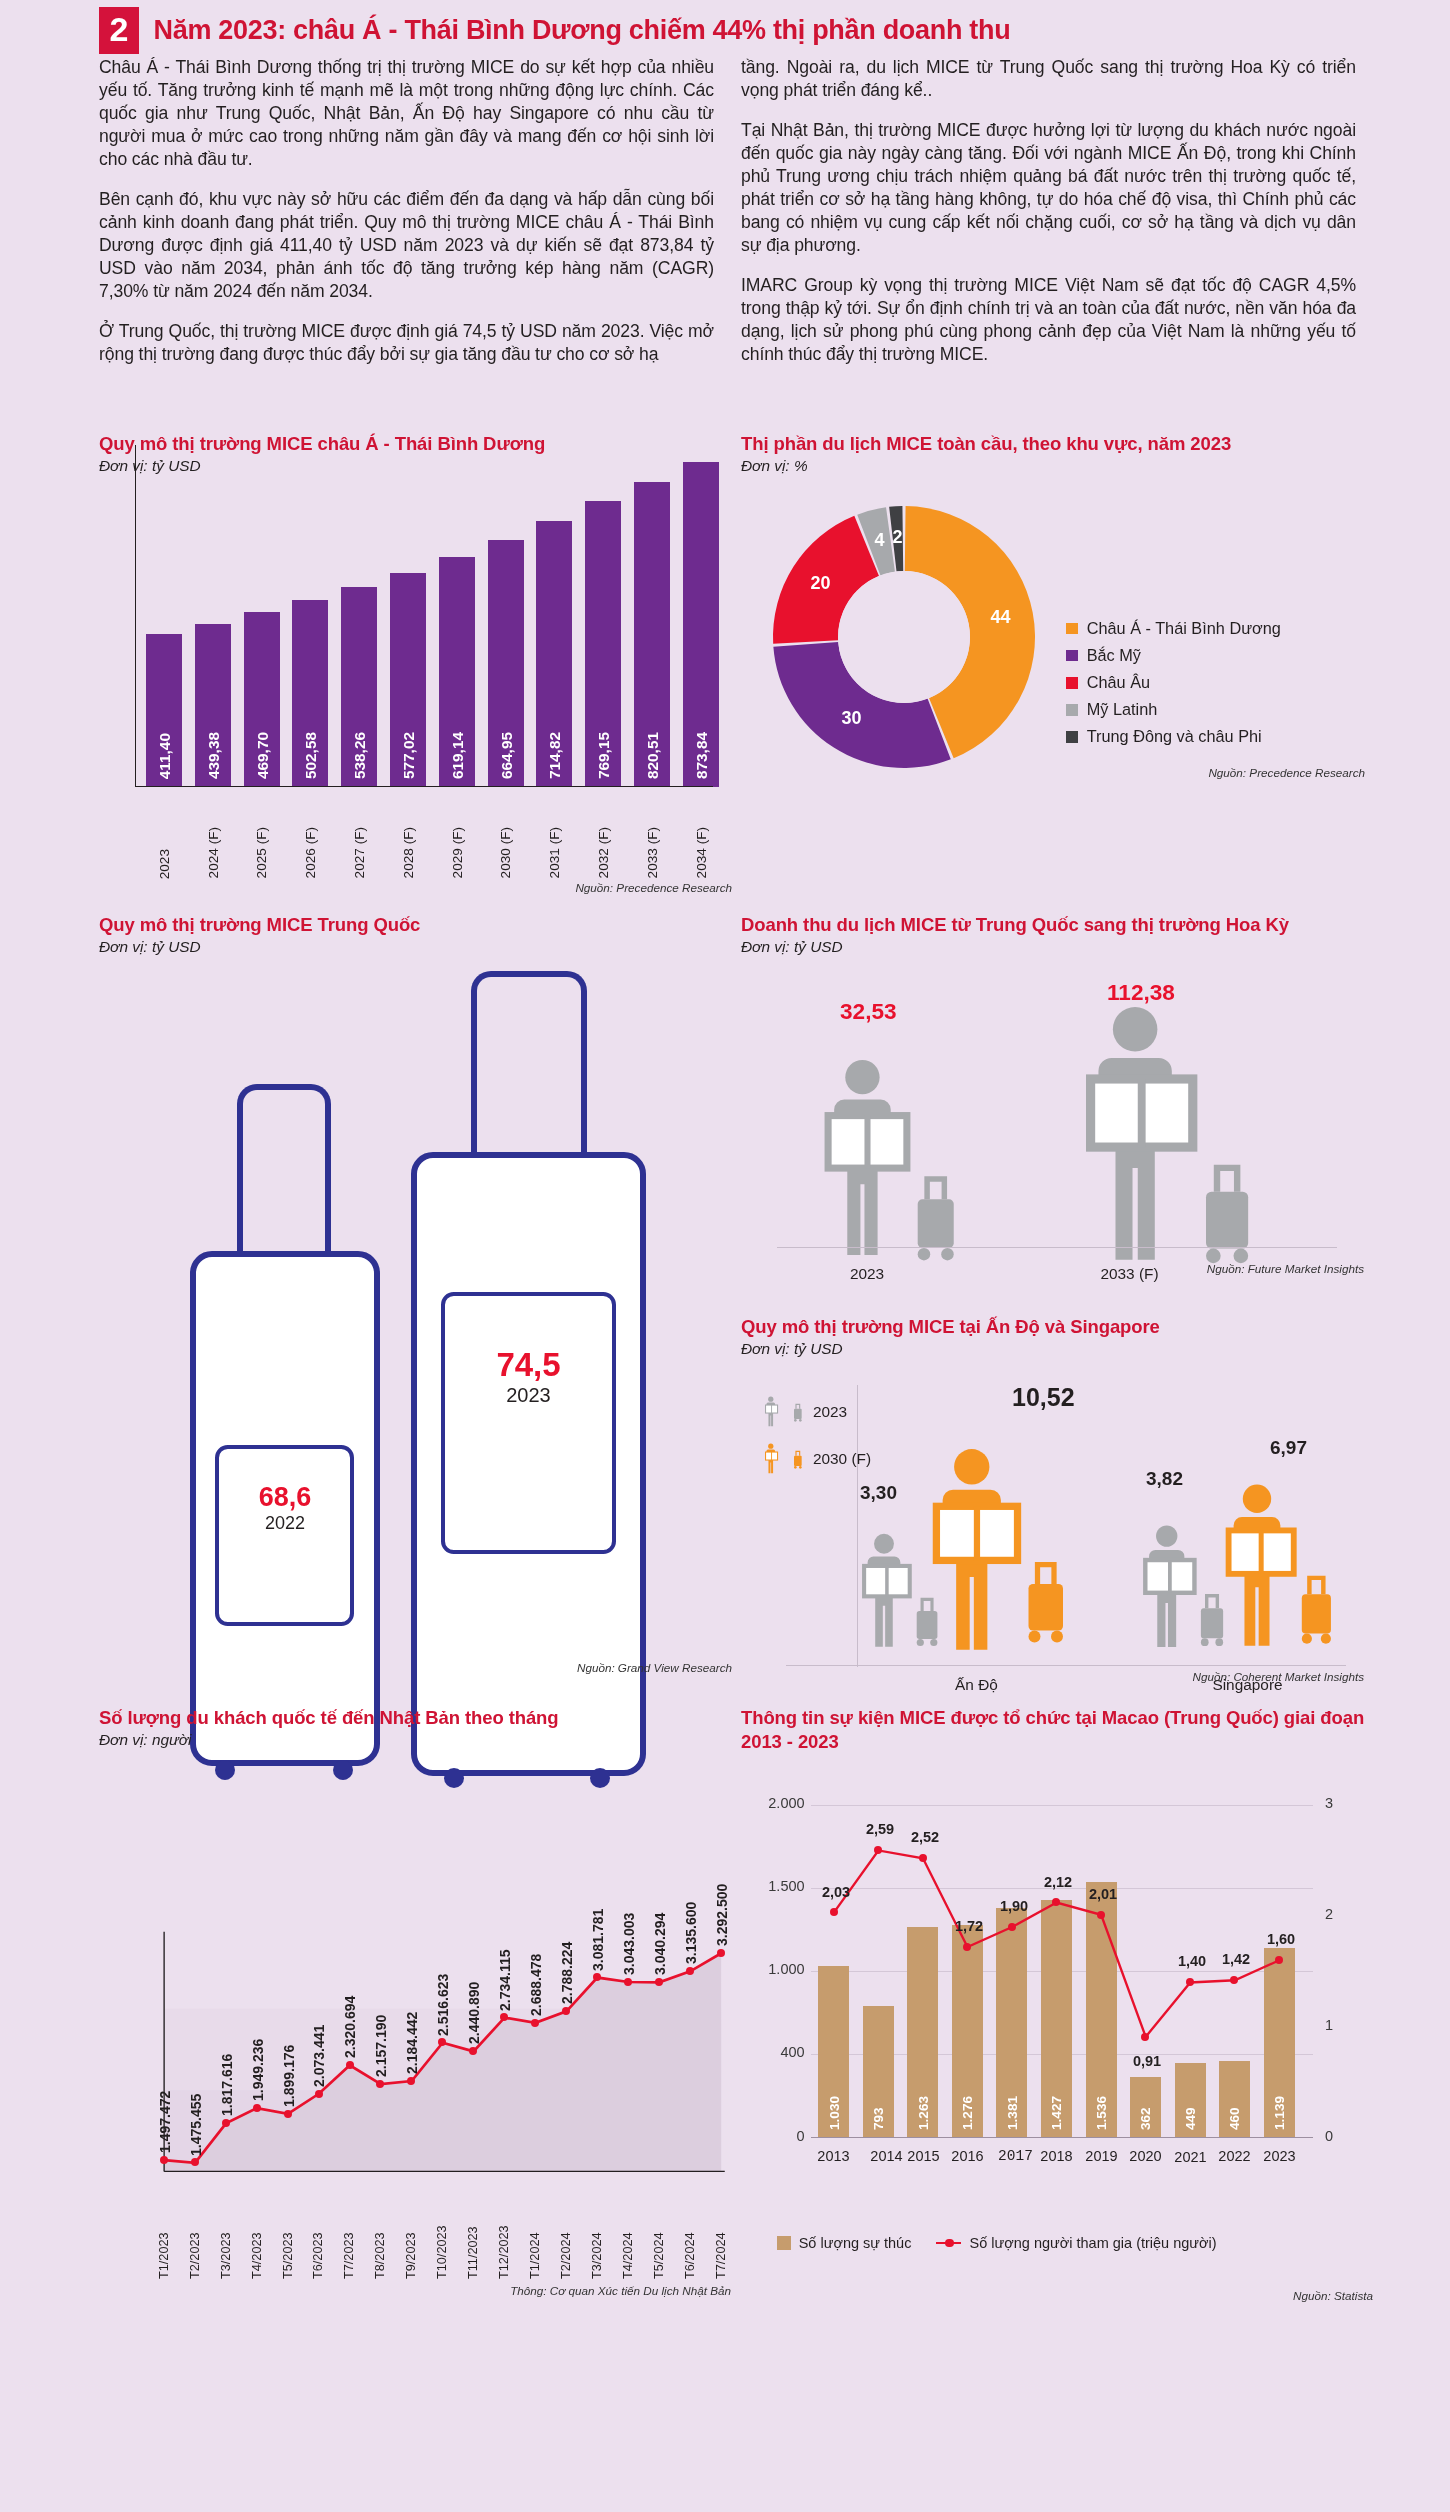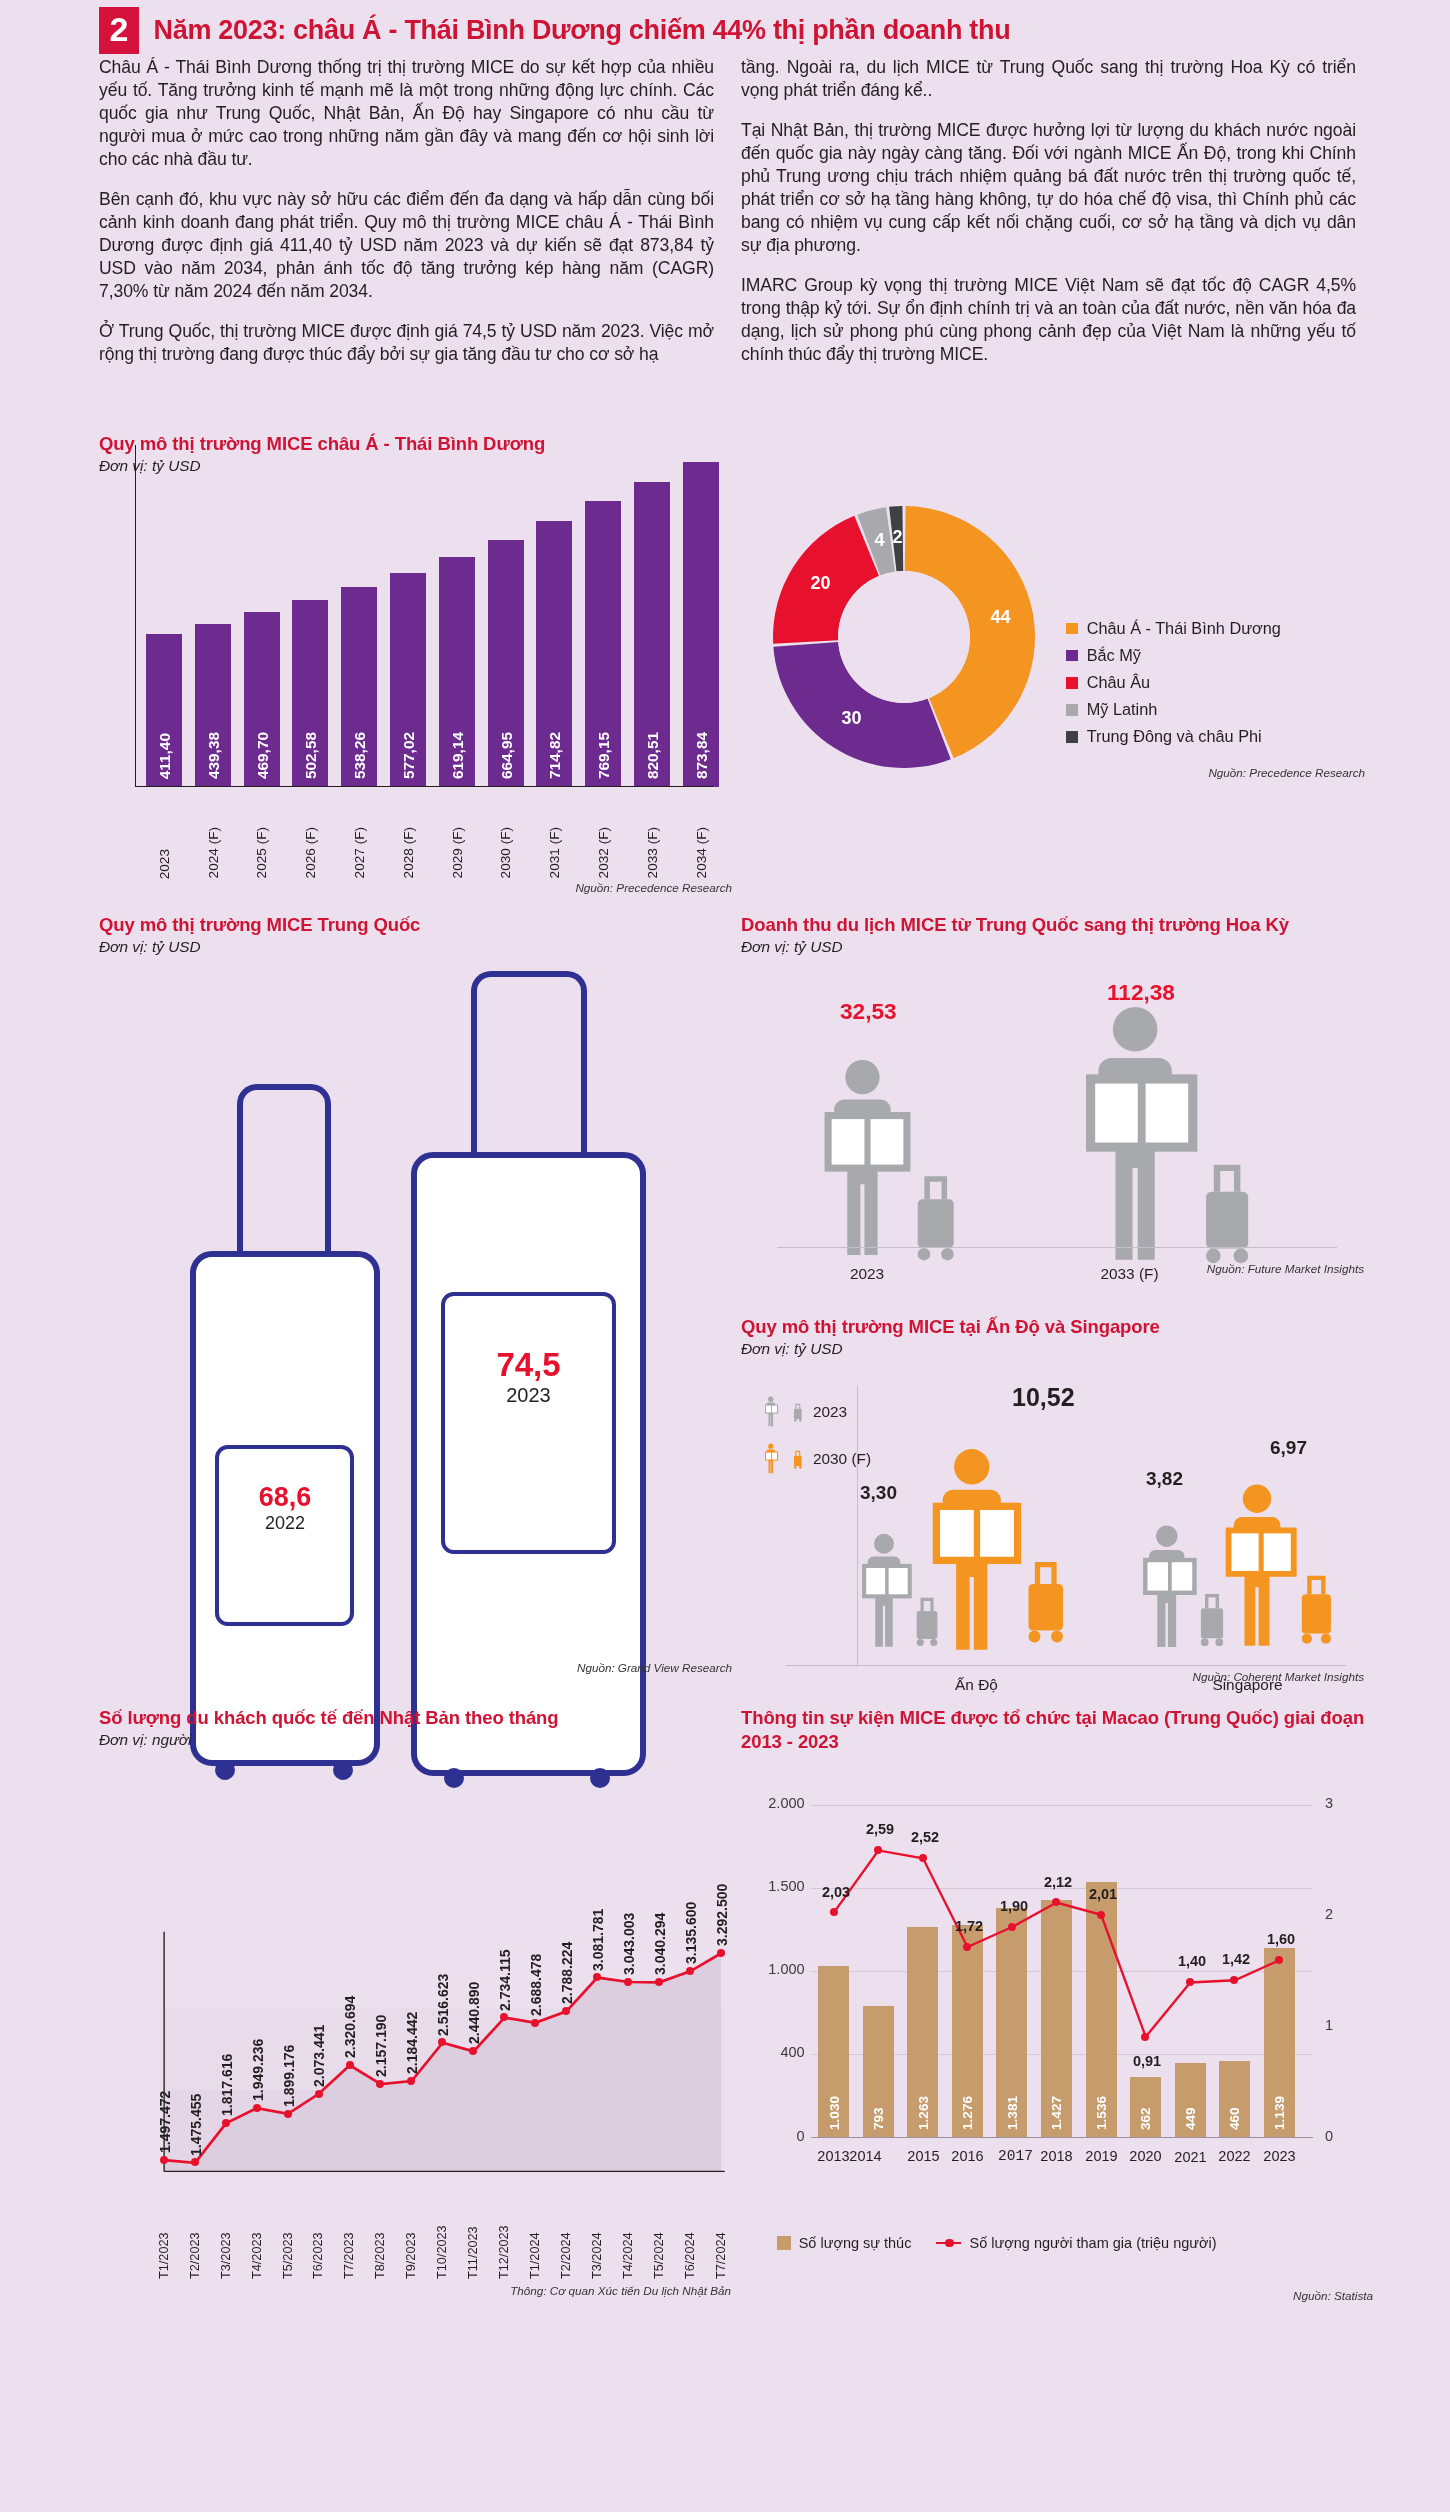--- a/index.html
+++ b/index.html
@@ -147,20 +147,24 @@
       <div style="position:absolute;left:584px;bottom:99px;width:36px;height:325px;background:#6e2b8f;"></div>
       <div class="bar-val" style="left:594px;bottom:107px;position:absolute;">873,84</div>
       <div class="bar-cat" style="left:595px;bottom:7.2px;position:absolute;">2034 (F)</div>
       <div style="position:absolute;left:36px;bottom:99px;width:1.4px;height:342px;background:#231f20;"></div>
       <div style="position:absolute;left:36px;bottom:99px;width:578px;height:1.4px;background:#231f20;"></div>
     </div>
   <div style="position:absolute;left:99px;top:881px;width:633px;">
     <div class="source">Nguồn: Precedence Research</div>
   </div>
 
+  <div style="position:absolute;left:741px;top:432px;width:633px;">
+    <div class="sec-title">Thị phần du lịch MICE toàn cầu, theo khu vực, năm 2023</div>
+    <div class="sec-unit">Đơn vị: %</div>
+  </div>
   <div id="donut-wrap">
     <svg width="262" height="262" viewBox="0 0 290 290">
       <g id="donut-slices">
           <path d="M146.7399582403007,0.010439874720617581 A145,145 0 0 1 199.99198922332576,279.16736235486496 L172.68562216070882,212.5463272545182 A73,73 0 0 0 145.87597897615137,72.00525593692831 Z" fill="#f59521"></path>
           <path d="M196.75644470680763,280.4484050526663 A145,145 0 0 1 0.40579653378100033,155.84049463676203 L72.20429756528286,150.45762833436984 A73,73 0 0 0 171.0566928523928,213.19126599203202 Z" fill="#6e2b8f"></path>
           <path d="M0.18729077004542205,152.36744497642385 A145,145 0 0 1 90.00801077667433,10.832637645135065 L117.31437783929121,77.45367274548178 A73,73 0 0 0 72.09429121526425,148.70912747088926 Z" fill="#e8112d"></path>
           <path d="M93.24355529319234,9.551594947333683 A145,145 0 0 1 125.10175144655719,1.3718004551146237 L134.98226107309432,72.69063057395425 A73,73 0 0 0 118.94330714760717,76.808734007968 Z" fill="#a7a9ac"></path>
           <path d="M128.55422774630821,0.9356512700671544 A145,145 0 0 1 143.26004175969936,0.010439874720617581 L144.12402102384866,72.00525593692831 A73,73 0 0 0 136.7204043136586,72.47105201872347 Z" fill="#3f4043"></path>
         </g>
     </svg>
@@ -502,21 +506,21 @@
         <div class="mc-pt" style="left:400px;top:257px;"></div>
         <div class="mc-lval" style="left:386px;top:277px;width:40px;text-align:center;">0,91</div>
         <div class="mc-pt" style="left:445px;top:202px;"></div>
         <div class="mc-lval" style="left:431px;top:177px;width:40px;text-align:center;">1,40</div>
         <div class="mc-pt" style="left:489px;top:200px;"></div>
         <div class="mc-lval" style="left:475px;top:175px;width:40px;text-align:center;">1,42</div>
         <div class="mc-pt" style="left:534px;top:180px;"></div>
         <div class="mc-lval" style="left:520px;top:155px;width:40px;text-align:center;">1,60</div>
         <div style="position:absolute;left:70px;top:361px;width:502px;height:1.4px;background:#9d8fa0;"></div>
         <div class="mc-cat" style="left:70px;top:372px;width:45px;text-align:center;">2013</div>
-        <div class="mc-cat" style="left:102px;top:372px;width:45px;text-align:center;">2014</div>
+        <div class="mc-cat" style="left:123px;top:372px;width:45px;text-align:center;">2014</div>
         <div class="mc-cat" style="left:160px;top:372px;width:45px;text-align:center;">2015</div>
         <div class="mc-cat" style="left:204px;top:372px;width:45px;text-align:center;">2016</div>
         <div class="mc-cat" style="left:252px;top:372px;width:45px;text-align:center;font-family:Liberation Mono, monospace;">2017</div>
         <div class="mc-cat" style="left:293px;top:372px;width:45px;text-align:center;">2018</div>
         <div class="mc-cat" style="left:338px;top:372px;width:45px;text-align:center;">2019</div>
         <div class="mc-cat" style="left:382px;top:372px;width:45px;text-align:center;">2020</div>
         <div class="mc-cat" style="left:427px;top:373px;width:45px;text-align:center;">2021</div>
         <div class="mc-cat" style="left:471px;top:372px;width:45px;text-align:center;">2022</div>
         <div class="mc-cat" style="left:516px;top:372px;width:45px;text-align:center;">2023</div>
       </div>

